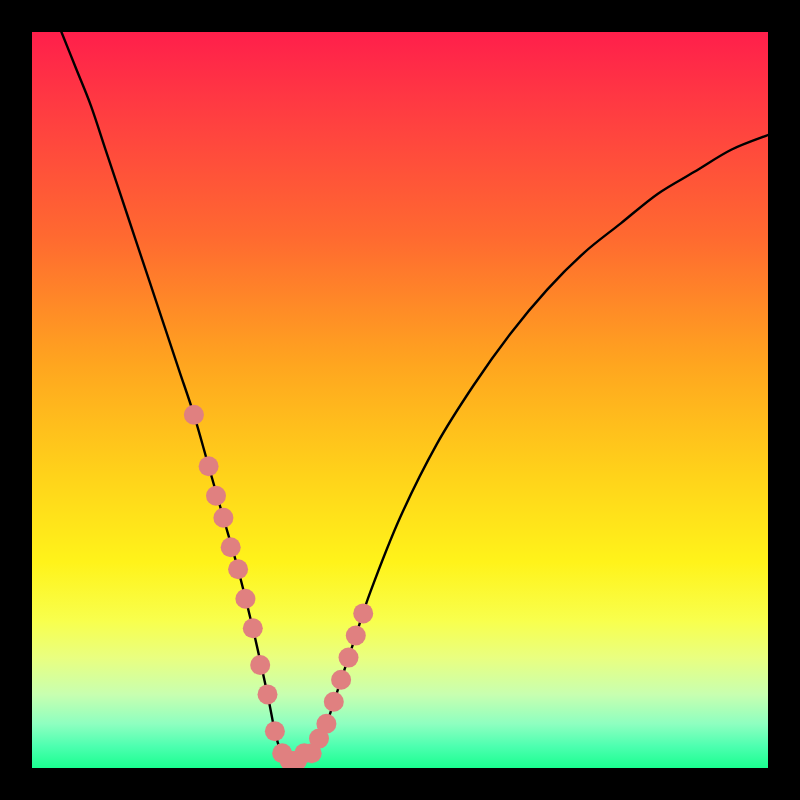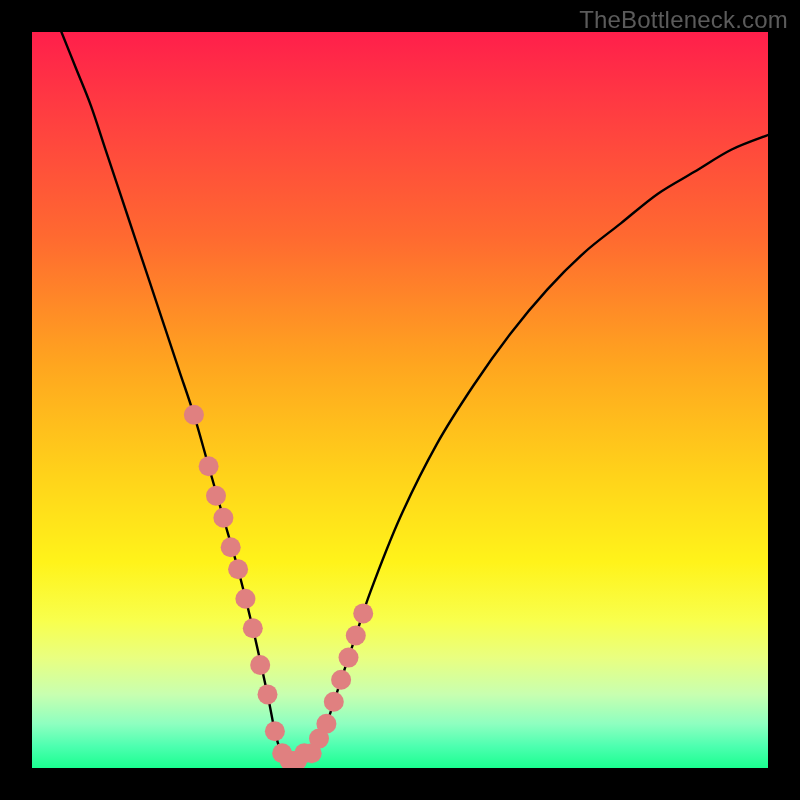--- a/index.html
+++ b/index.html
@@ -54,21 +54,20 @@
     top: 0;
     left: 0;
     width: 736px;
     height: 736px;
   }
 </style>
 </head>
 <body>
 
 <div class="frame">
-  <div class="watermark">TheBottleneck.com</div>
   <div class="plot">
     <svg class="curve" viewBox="0 0 736 736" preserveAspectRatio="none">
       <path id="curve-path" fill="none" stroke="#000000" stroke-width="2.4" stroke-linecap="round" stroke-linejoin="round" d="M 29.44,0 C 31.893333333333334,6.133333333333344 39.25333333333333,24.533333333333395 44.16,36.80000000000007 C 49.06666666666666,49.06666666666674 53.973333333333336,60.106666666666705 58.88,73.60000000000002 C 63.78666666666667,87.09333333333335 68.69333333333334,103.04 73.60000000000001,117.75999999999999 C 78.50666666666667,132.48 83.41333333333333,147.19999999999996 88.32,161.91999999999996 C 93.22666666666666,176.63999999999996 98.13333333333334,191.36000000000004 103.04,206.08000000000004 C 107.94666666666667,220.80000000000004 112.85333333333334,235.51999999999995 117.76,250.23999999999995 C 122.66666666666667,264.9599999999999 127.57333333333332,279.68000000000006 132.48,294.40000000000003 C 137.38666666666666,309.12 142.29333333333335,323.8399999999999 147.20000000000002,338.55999999999995 C 152.10666666666668,353.28 157.01333333333332,366.77333333333337 161.92,382.72 C 166.82666666666665,398.6666666666667 171.73333333333332,417.06666666666666 176.64,434.24 C 181.54666666666665,451.41333333333336 186.45333333333335,468.58666666666664 191.36,485.76 C 196.26666666666668,502.93333333333334 201.17333333333335,518.88 206.08,537.28 C 210.98666666666668,555.68 215.89333333333332,575.3066666666666 220.79999999999998,596.16 C 225.70666666666665,617.0133333333333 231.84,645.2266666666667 235.52,662.4 C 239.20000000000002,679.5733333333333 240.42666666666668,689.3866666666668 242.88000000000002,699.2 C 245.33333333333337,709.0133333333333 246.56,716.3733333333333 250.24,721.28 C 253.92000000000002,726.1866666666666 260.0533333333333,728.64 264.96,728.64 C 269.8666666666667,728.64 274.7733333333333,727.4133333333333 279.68,721.28 C 284.5866666666667,715.1466666666666 289.49333333333334,704.1066666666667 294.40000000000003,691.84 C 299.30666666666673,679.5733333333334 304.21333333333337,662.4000000000001 309.12,647.6800000000001 C 314.02666666666664,632.96 318.9333333333333,618.24 323.84,603.52 C 328.74666666666667,588.8 331.2,578.9866666666667 338.56,559.36 C 345.92,539.7333333333333 356.96,510.2933333333333 368,485.76 C 379.04,461.2266666666667 392.53333333333336,434.24 404.8,412.16 C 417.06666666666666,390.08000000000004 429.3333333333333,371.67999999999995 441.59999999999997,353.28 C 453.8666666666666,334.88 466.1333333333334,317.7066666666667 478.40000000000003,301.76000000000005 C 490.6666666666667,285.8133333333334 502.9333333333333,271.0933333333333 515.1999999999999,257.59999999999997 C 527.4666666666666,244.10666666666663 539.7333333333333,231.84000000000006 552,220.80000000000007 C 564.2666666666667,209.76000000000008 576.5333333333334,201.17333333333337 588.8000000000001,191.36 C 601.0666666666667,181.54666666666665 613.3333333333334,170.50666666666663 625.6,161.91999999999996 C 637.8666666666667,153.3333333333333 650.1333333333333,147.1999999999999 662.4,139.83999999999992 C 674.6666666666666,132.47999999999993 686.9333333333333,123.89333333333332 699.1999999999999,117.75999999999999 C 711.4666666666666,111.62666666666667 729.8666666666667,105.4933333333333 736,103.03999999999996"></path>
       <g id="markers">
           <circle cx="161.9" cy="382.7" r="10" fill="#e08080" stroke="#c86a6a" stroke-width="0"></circle>
           <circle cx="176.6" cy="434.2" r="10" fill="#e08080" stroke="#c86a6a" stroke-width="0"></circle>
           <circle cx="184.0" cy="463.7" r="10" fill="#e08080" stroke="#c86a6a" stroke-width="0"></circle>
           <circle cx="191.4" cy="485.8" r="10" fill="#e08080" stroke="#c86a6a" stroke-width="0"></circle>
           <circle cx="198.7" cy="515.2" r="10" fill="#e08080" stroke="#c86a6a" stroke-width="0"></circle>
           <circle cx="206.1" cy="537.3" r="10" fill="#e08080" stroke="#c86a6a" stroke-width="0"></circle>

